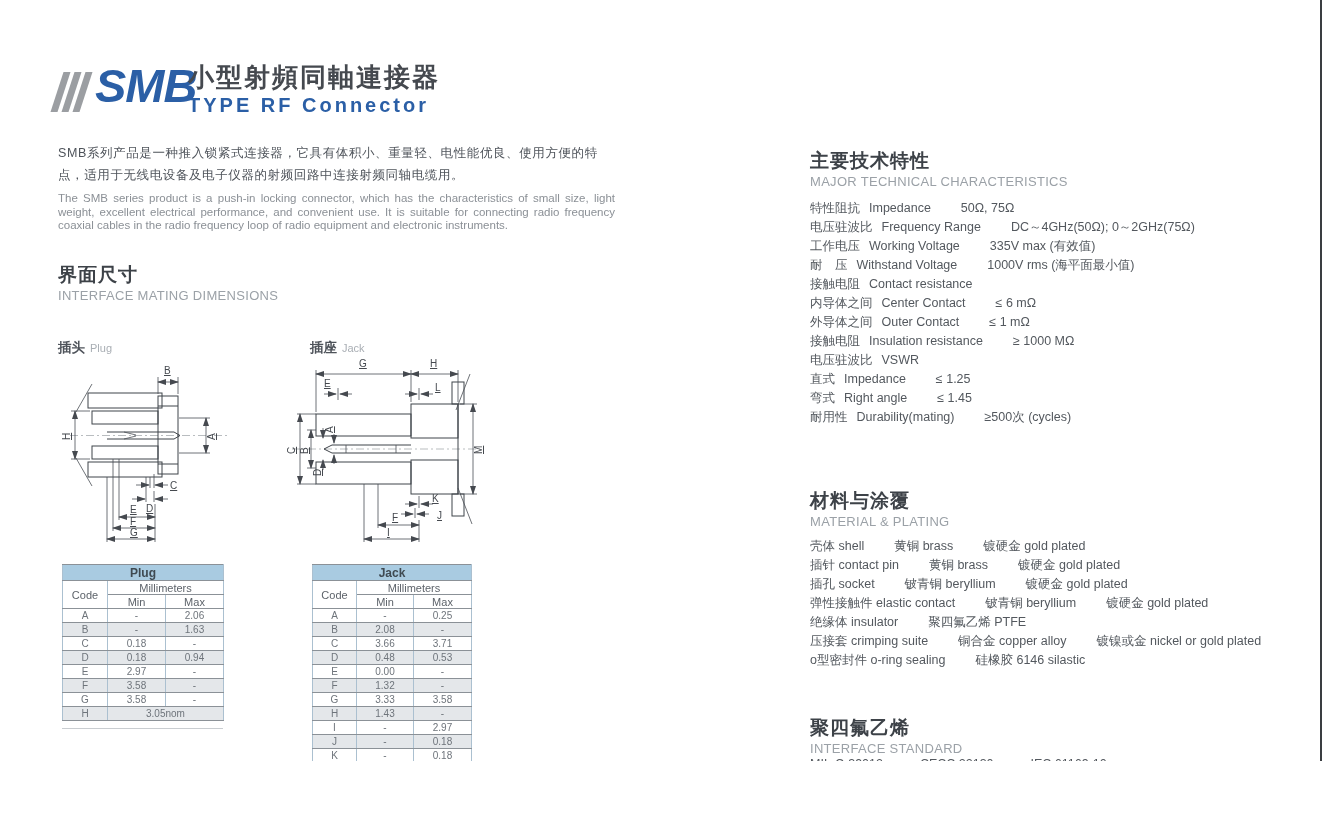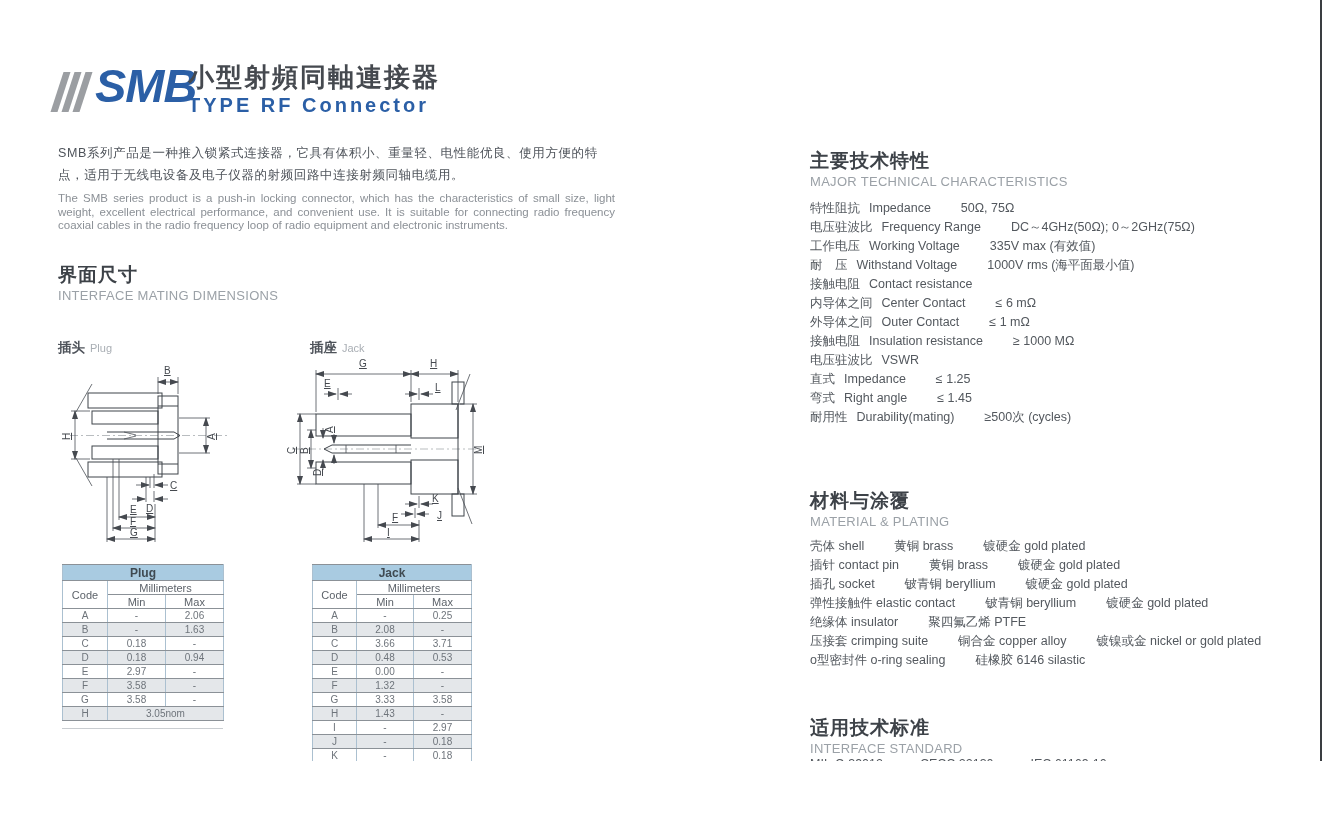--- a/index.html
+++ b/index.html
@@ -439,21 +439,21 @@
     <div class="mat-line"><span class="pa">壳体 shell</span><span class="pb">黄铜 brass</span><span class="pc">镀硬金 gold plated</span></div>
     <div class="mat-line"><span class="pa">插针 contact pin</span><span class="pb">黄铜 brass</span><span class="pc">镀硬金 gold plated</span></div>
     <div class="mat-line"><span class="pa">插孔 socket</span><span class="pb">铍青铜 beryllium</span><span class="pc">镀硬金 gold plated</span></div>
     <div class="mat-line"><span class="pa">弹性接触件 elastic contact</span><span class="pb">铍青铜 beryllium</span><span class="pc">镀硬金 gold plated</span></div>
     <div class="mat-line"><span class="pa">绝缘体 insulator</span><span class="pb">聚四氟乙烯 PTFE</span><span class="pc"></span></div>
     <div class="mat-line"><span class="pa">压接套 crimping suite</span><span class="pb">铜合金 copper alloy</span><span class="pc">镀镍或金 nickel or gold plated</span></div>
     <div class="mat-line"><span class="pa">o型密封件 o-ring sealing</span><span class="pb">硅橡胶 6146  silastic</span><span class="pc"></span></div>
   </div>
 
   <div id="std-head">
-    <div class="sec-zh">适用技术标准</div>
+    <div class="sec-zh">聚四氟乙烯</div>
     <div class="sec-en">INTERFACE STANDARD</div>
   </div>
   <div id="std-items">
     <span>MIL-C-39012;</span>
     <span>CECC 22130;</span>
     <span>IEC 61169-10.</span>
   </div>
 </div>
 
 </body></html>

